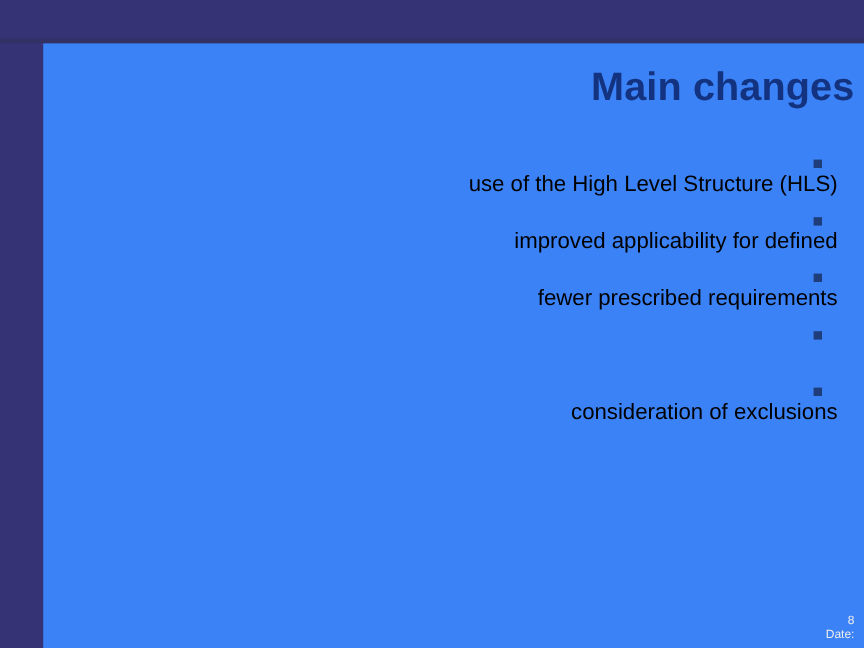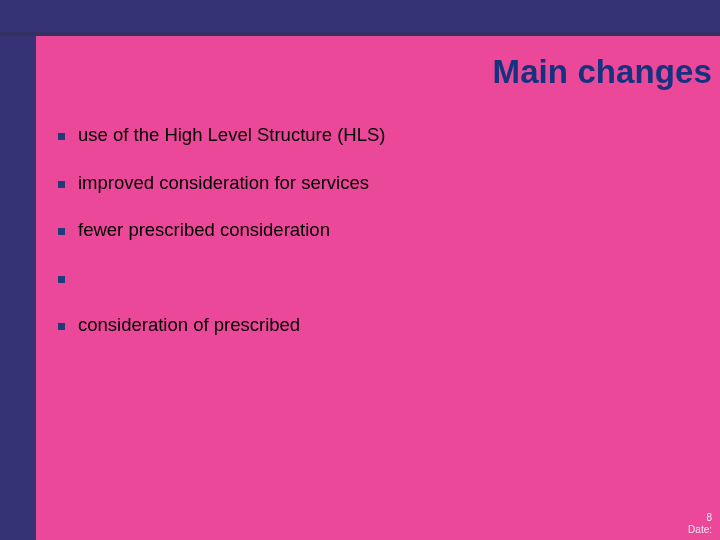--- a/index.html
+++ b/index.html
@@ -8,21 +8,21 @@
     background: #ffffff;
   }
   body {
     font-family: "Liberation Sans", sans-serif;
   }
   #slide {
     position: relative;
     width: 720px;
     height: 540px;
     overflow: hidden;
-    background: #ec4899;
+    background: #3b82f6;
   }
   
   #band-top {
     position: absolute;
     left: 0;
     top: 0;
     width: 720px;
     height: 36px;
     background: #363276;
   }
@@ -58,22 +58,23 @@
   }
   
   #bullets {
     position: absolute;
     left: 58px;
     top: 122px;
     width: 640px;
   }
   .bullet-row {
     display: flex;
-    align-items: flex-start;
+    align-items: flex-end;
     height: 47.5px;
+    flex-direction: column;
   }
   .bullet-marker {
     flex: 0 0 auto;
     width: 7px;
     height: 7px;
     background: #1F3D7A;
     margin-top: 11px;
     margin-right: 13px;
   }
   .bullet-text {
@@ -113,36 +114,36 @@
 
   <div id="bullets">
 
     <div class="bullet-row">
       <span class="bullet-marker"></span>
       <span class="bullet-text">use of the High Level Structure (HLS)</span>
     </div>
 
     <div class="bullet-row">
       <span class="bullet-marker"></span>
-      <span class="bullet-text">improved consideration for services</span>
+      <span class="bullet-text">improved applicability for defined</span>
     </div>
 
     <div class="bullet-row">
       <span class="bullet-marker"></span>
-      <span class="bullet-text">fewer prescribed consideration</span>
+      <span class="bullet-text">fewer prescribed requirements</span>
     </div>
 
 
     <div class="bullet-row">
       <span class="bullet-marker"></span>
     </div>
 
     <div class="bullet-row">
       <span class="bullet-marker"></span>
-      <span class="bullet-text">consideration of prescribed</span>
+      <span class="bullet-text">consideration of exclusions</span>
     </div>
 
   </div>
 
   <div id="footer">
     <div id="footer-number">8</div>
     <div id="footer-date">Date:</div>
   </div>
 
 </div>

